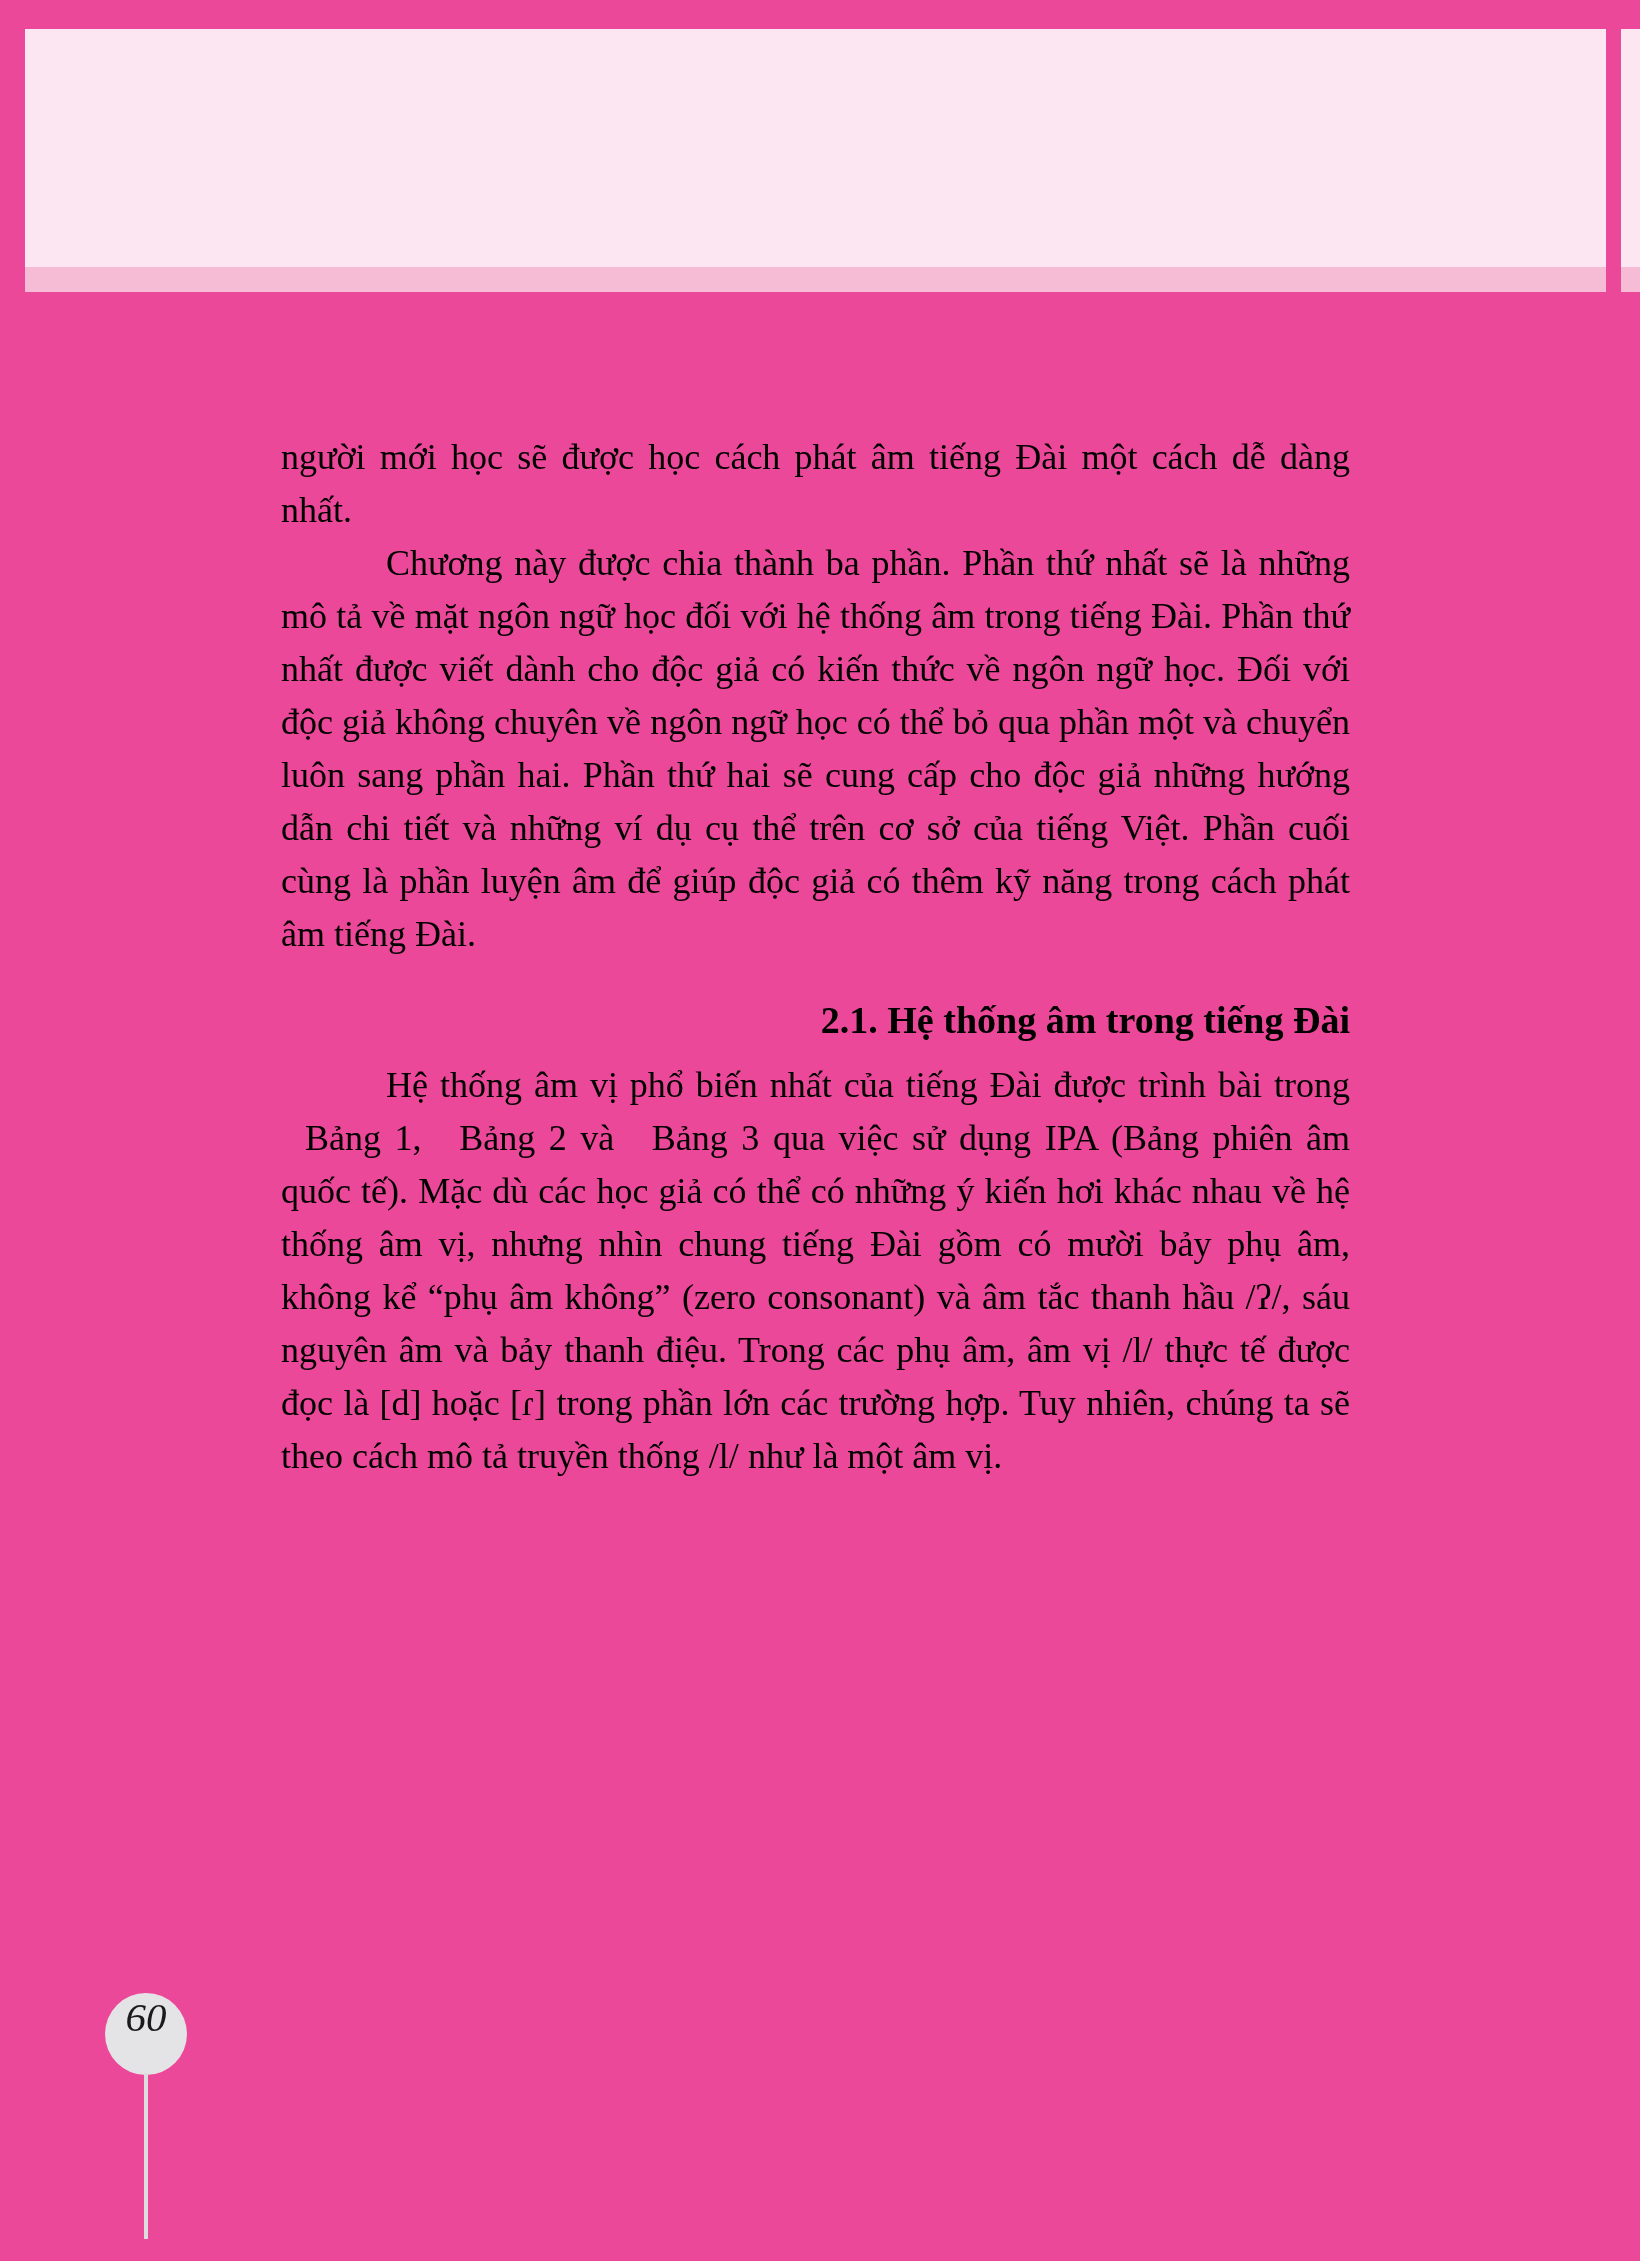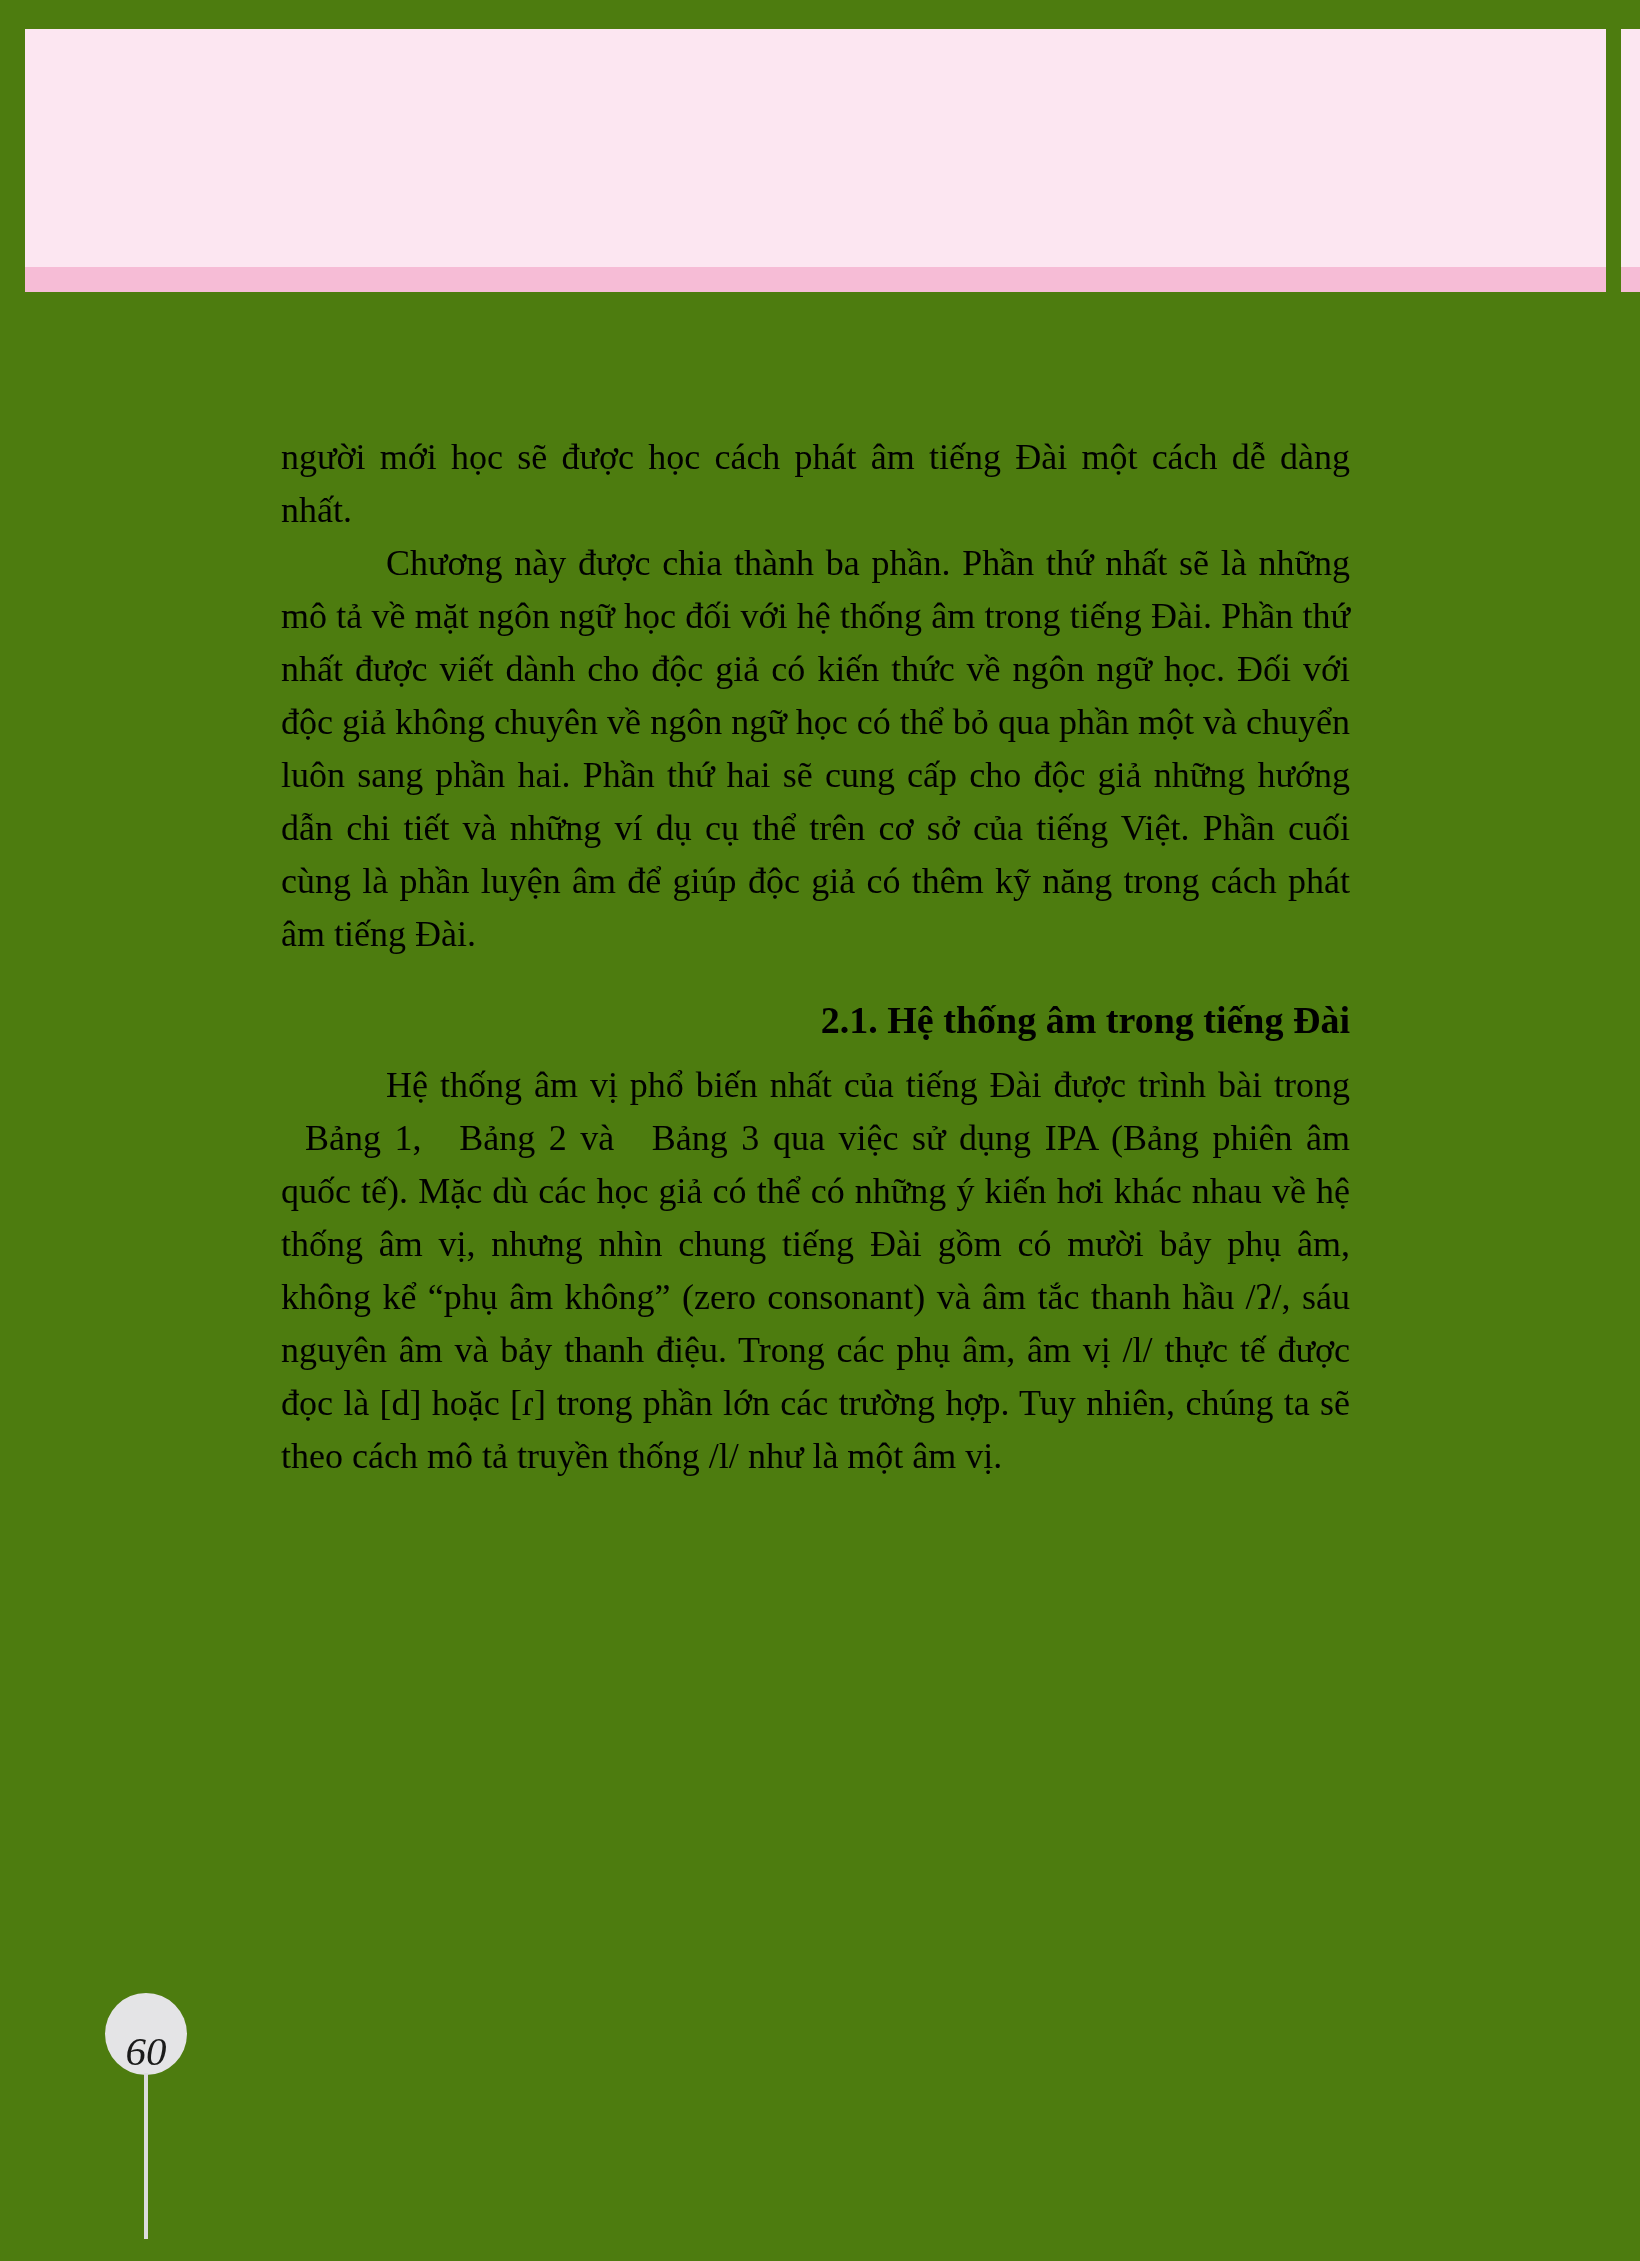--- a/index.html
+++ b/index.html
@@ -4,21 +4,21 @@
 <style>
   html, body {
     margin: 0;
     padding: 0;
     background: #ffffff;
   }
   .page {
     position: relative;
     width: 1640px;
     height: 2261px;
-    background: #4d7c0f;
+    background: #ec4899;
     overflow: hidden;
     font-family: "Liberation Serif", serif;
     color: #000000;
   }
 
   
   .band {
     position: absolute;
   }
   .band-main-light {
@@ -70,21 +70,21 @@
   
   .page-badge {
     position: absolute;
     left: 105px;
     top: 1993px;
     width: 82px;
     height: 82px;
     border-radius: 50%;
     background: #e4e4e6;
     display: flex;
-    align-items: flex-end;
+    align-items: flex-start;
     justify-content: center;
   }
   .page-badge span {
     font-family: "Liberation Serif", serif;
     font-style: italic;
     font-size: 41px;
     color: #1a1a1a;
   }
   .footer-line {
     position: absolute;

